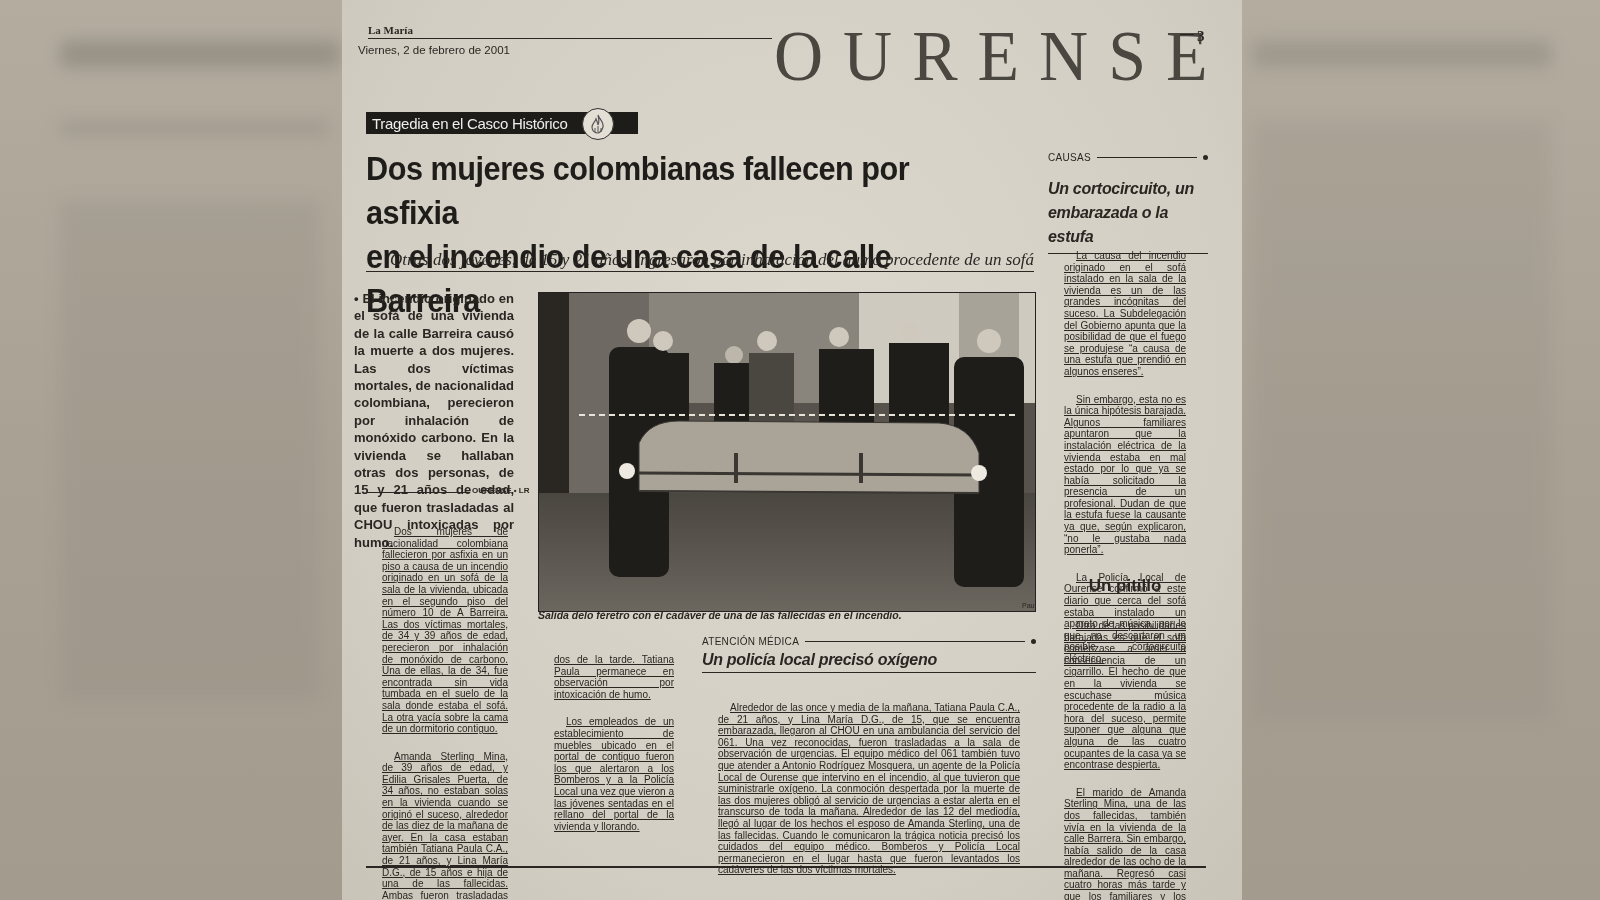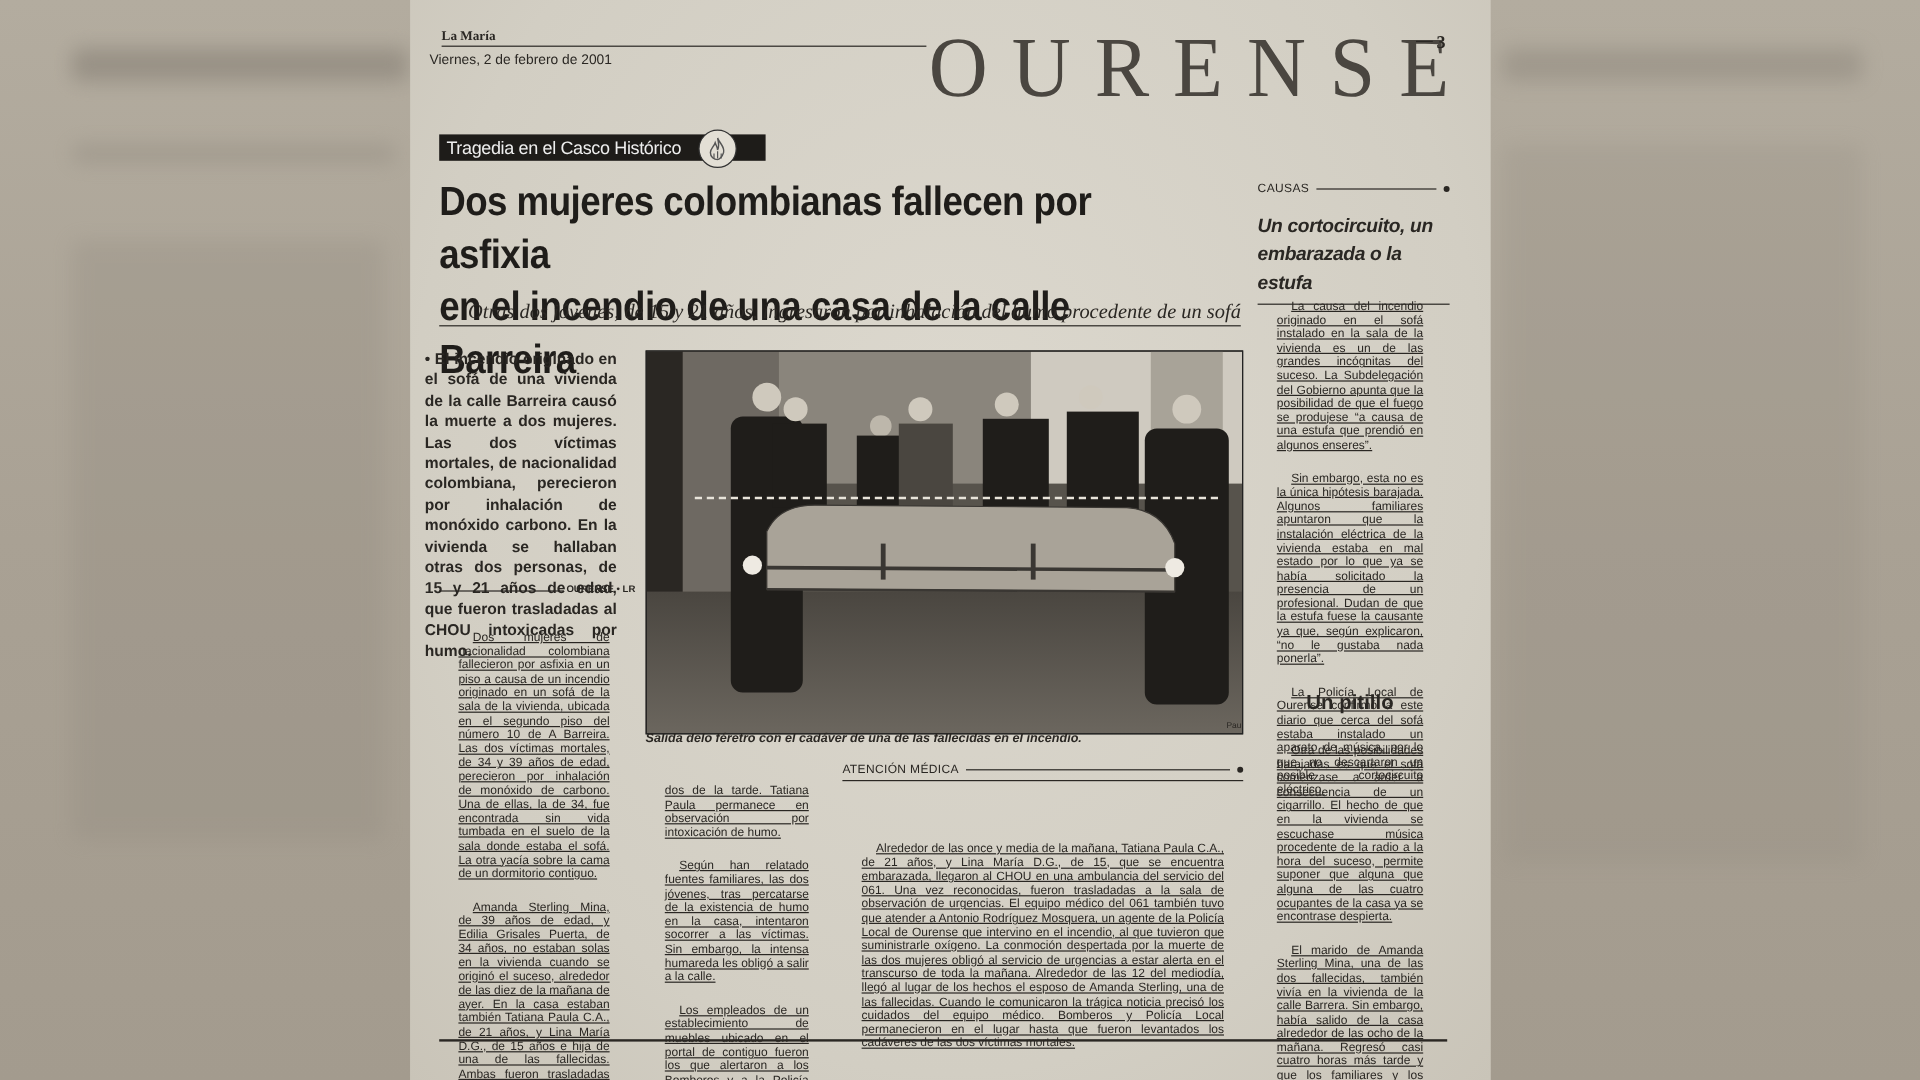--- a/index.html
+++ b/index.html
@@ -131,30 +131,30 @@
       <rect x="320" y="160" width="4" height="30" fill="#3a3733"></rect>
       <circle cx="88" cy="178" r="8" fill="#eeeae2"></circle>
       <circle cx="440" cy="180" r="8" fill="#eeeae2"></circle>
     </svg>
   </div>
   <div class="abs photo-credit">Pau</div>
   <div class="abs caption">Salida delo féretro con el cadáver de una de las fallecidas en el incendio.</div>
 
   <div class="abs col col2">
     <p style="text-indent:0">dos de la tarde. Tatiana Paula permanece en observación por intoxicación de humo.</p>
-    <p>Según han relatado fuentes familiares, las dos jóvenes, tras percatarse de la existencia de humo en la casa, intentaron socorrer a las víctimas. Sin embargo, la intensa humareda les obligó a salir a la calle.</p>
     <p>Los empleados de un establecimiento de muebles ubicado en el portal de contiguo fueron los que alertaron a los Bomberos y a la Policía Local una vez que vieron a las jóvenes sentadas en el rellano del portal de la vivienda y llorando.</p>
   </div>
 
   <div class="abs" style="left:360px;top:636px;width:334px;">
     <div style="display:flex;align-items:center;gap:6px;">
       <span class="box-label">ATENCIÓN MÉDICA</span>
       <div class="box-rule" style="flex:1;"></div>
       <div class="dot"></div>
     </div>
+    <div class="box-title" style="margin-top:4px;">Un policía local precisó oxígeno</div>
     <div class="box-rule" style="margin-top:3px;"></div>
   </div>
   <div class="abs col col3">
     <p>Alrededor de las once y media de la mañana, Tatiana Paula C.A., de 21 años, y Lina María D.G., de 15, que se encuentra embarazada, llegaron al CHOU en una ambulancia del servicio del 061. Una vez reconocidas, fueron trasladadas a la sala de observación de urgencias. El equipo médico del 061 también tuvo que atender a Antonio Rodríguez Mosquera, un agente de la Policía Local de Ourense que intervino en el incendio, al que tuvieron que suministrarle oxígeno. La conmoción despertada por la muerte de las dos mujeres obligó al servicio de urgencias a estar alerta en el transcurso de toda la mañana. Alrededor de las 12 del mediodía, llegó al lugar de los hechos el esposo de Amanda Sterling, una de las fallecidas. Cuando le comunicaron la trágica noticia precisó los cuidados del equipo médico. Bomberos y Policía Local permanecieron en el lugar hasta que fueron levantados los cadáveres de las dos víctimas mortales.</p>
   </div>
 
   <div class="abs" style="left:706px;top:152px;width:160px;">
     <div style="display:flex;align-items:center;gap:6px;">
       <span class="box-label">CAUSAS</span>
       <div class="box-rule" style="flex:1;"></div>

